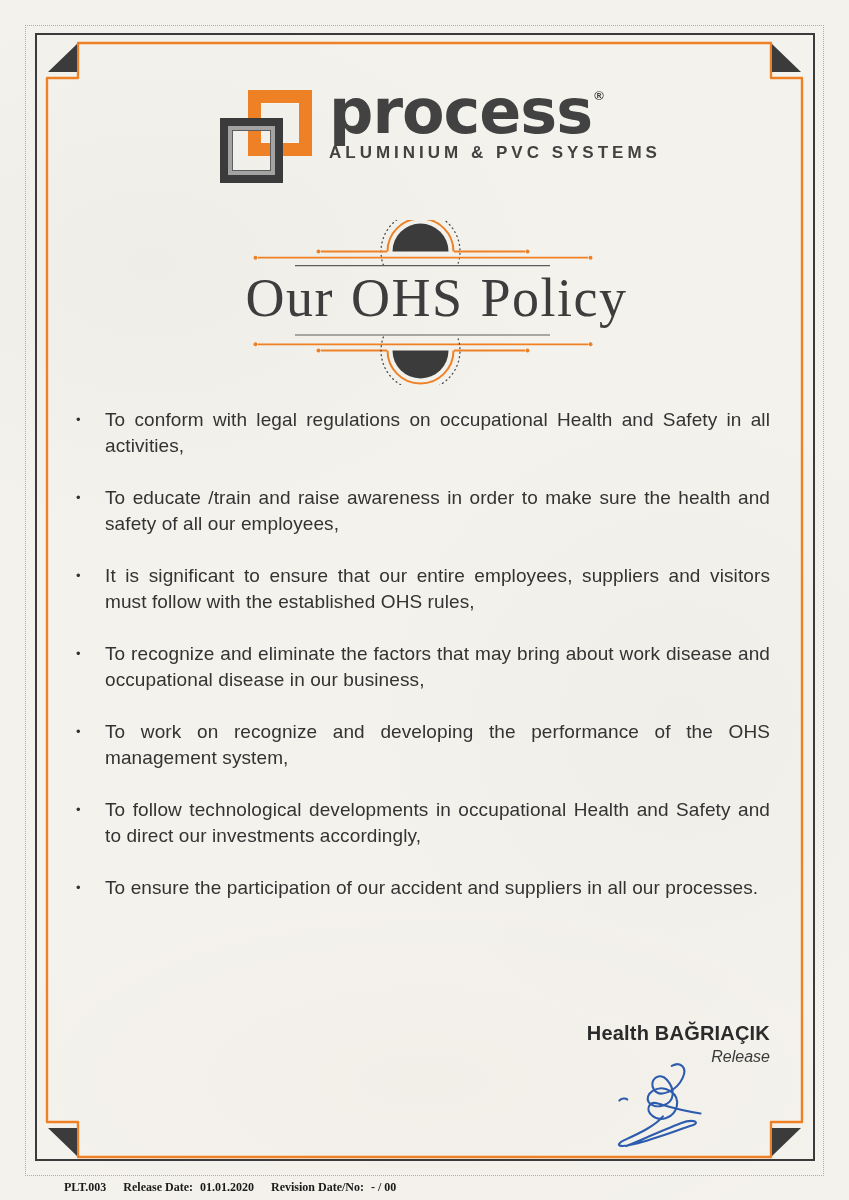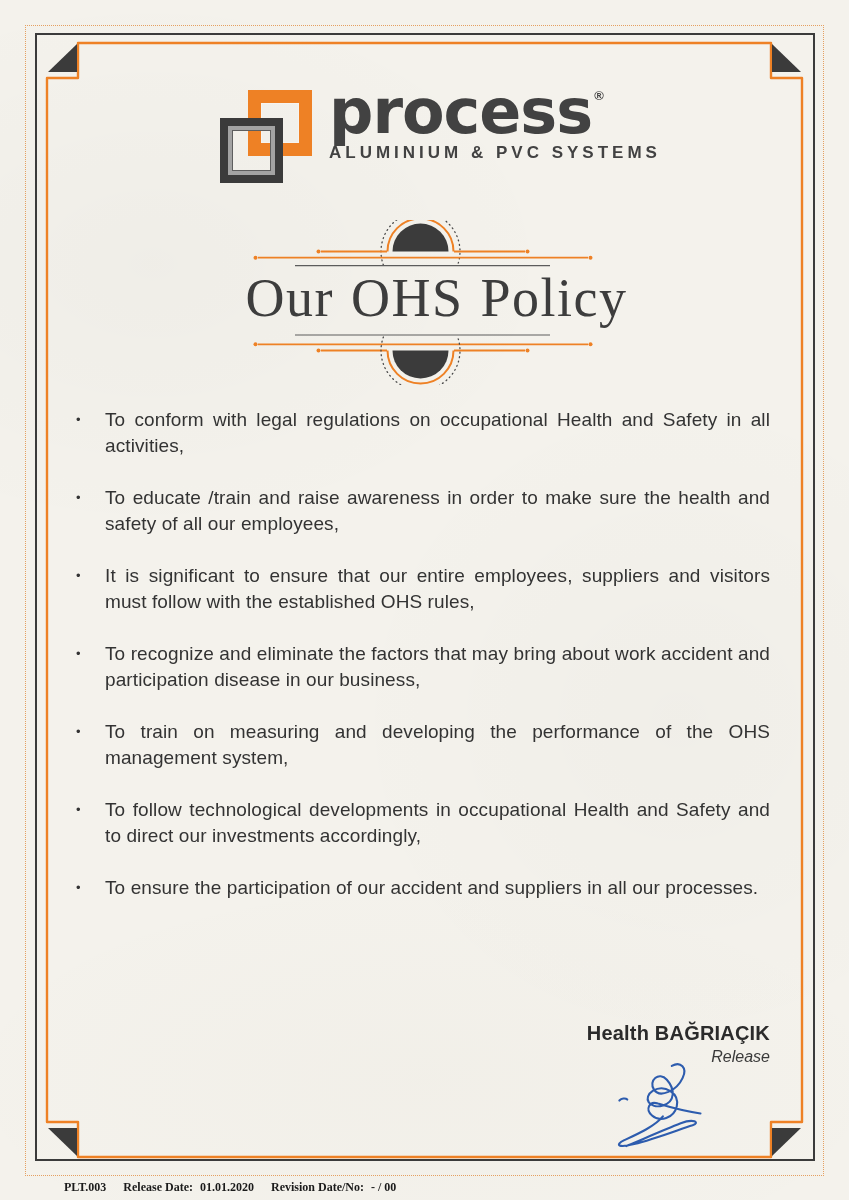--- a/index.html
+++ b/index.html
@@ -124,25 +124,25 @@
     <div class="policy-item">
       <span class="bullet">•</span>
       <div class="policy-text">To educate /train and raise awareness in order to make sure the health and safety of all our employees,</div>
     </div>
     <div class="policy-item">
       <span class="bullet">•</span>
       <div class="policy-text">It is significant to ensure that our entire employees, suppliers and visitors must follow with the established OHS rules,</div>
     </div>
     <div class="policy-item">
       <span class="bullet">•</span>
-      <div class="policy-text">To recognize and eliminate the factors that may bring about work accident and participation disease in our business,</div>
+      <div class="policy-text">To recognize and eliminate the factors that may bring about work disease and occupational disease in our business,</div>
     </div>
     <div class="policy-item">
       <span class="bullet">•</span>
-      <div class="policy-text">To train on measuring and developing the performance of the OHS management system,</div>
+      <div class="policy-text">To work on recognize and developing the performance of the OHS management system,</div>
     </div>
     <div class="policy-item">
       <span class="bullet">•</span>
       <div class="policy-text">To follow technological developments in occupational Health and Safety and to direct our investments accordingly,</div>
     </div>
     <div class="policy-item">
       <span class="bullet">•</span>
       <div class="policy-text">To ensure the participation of our accident and suppliers in all our processes.</div>
     </div>
   </div>

